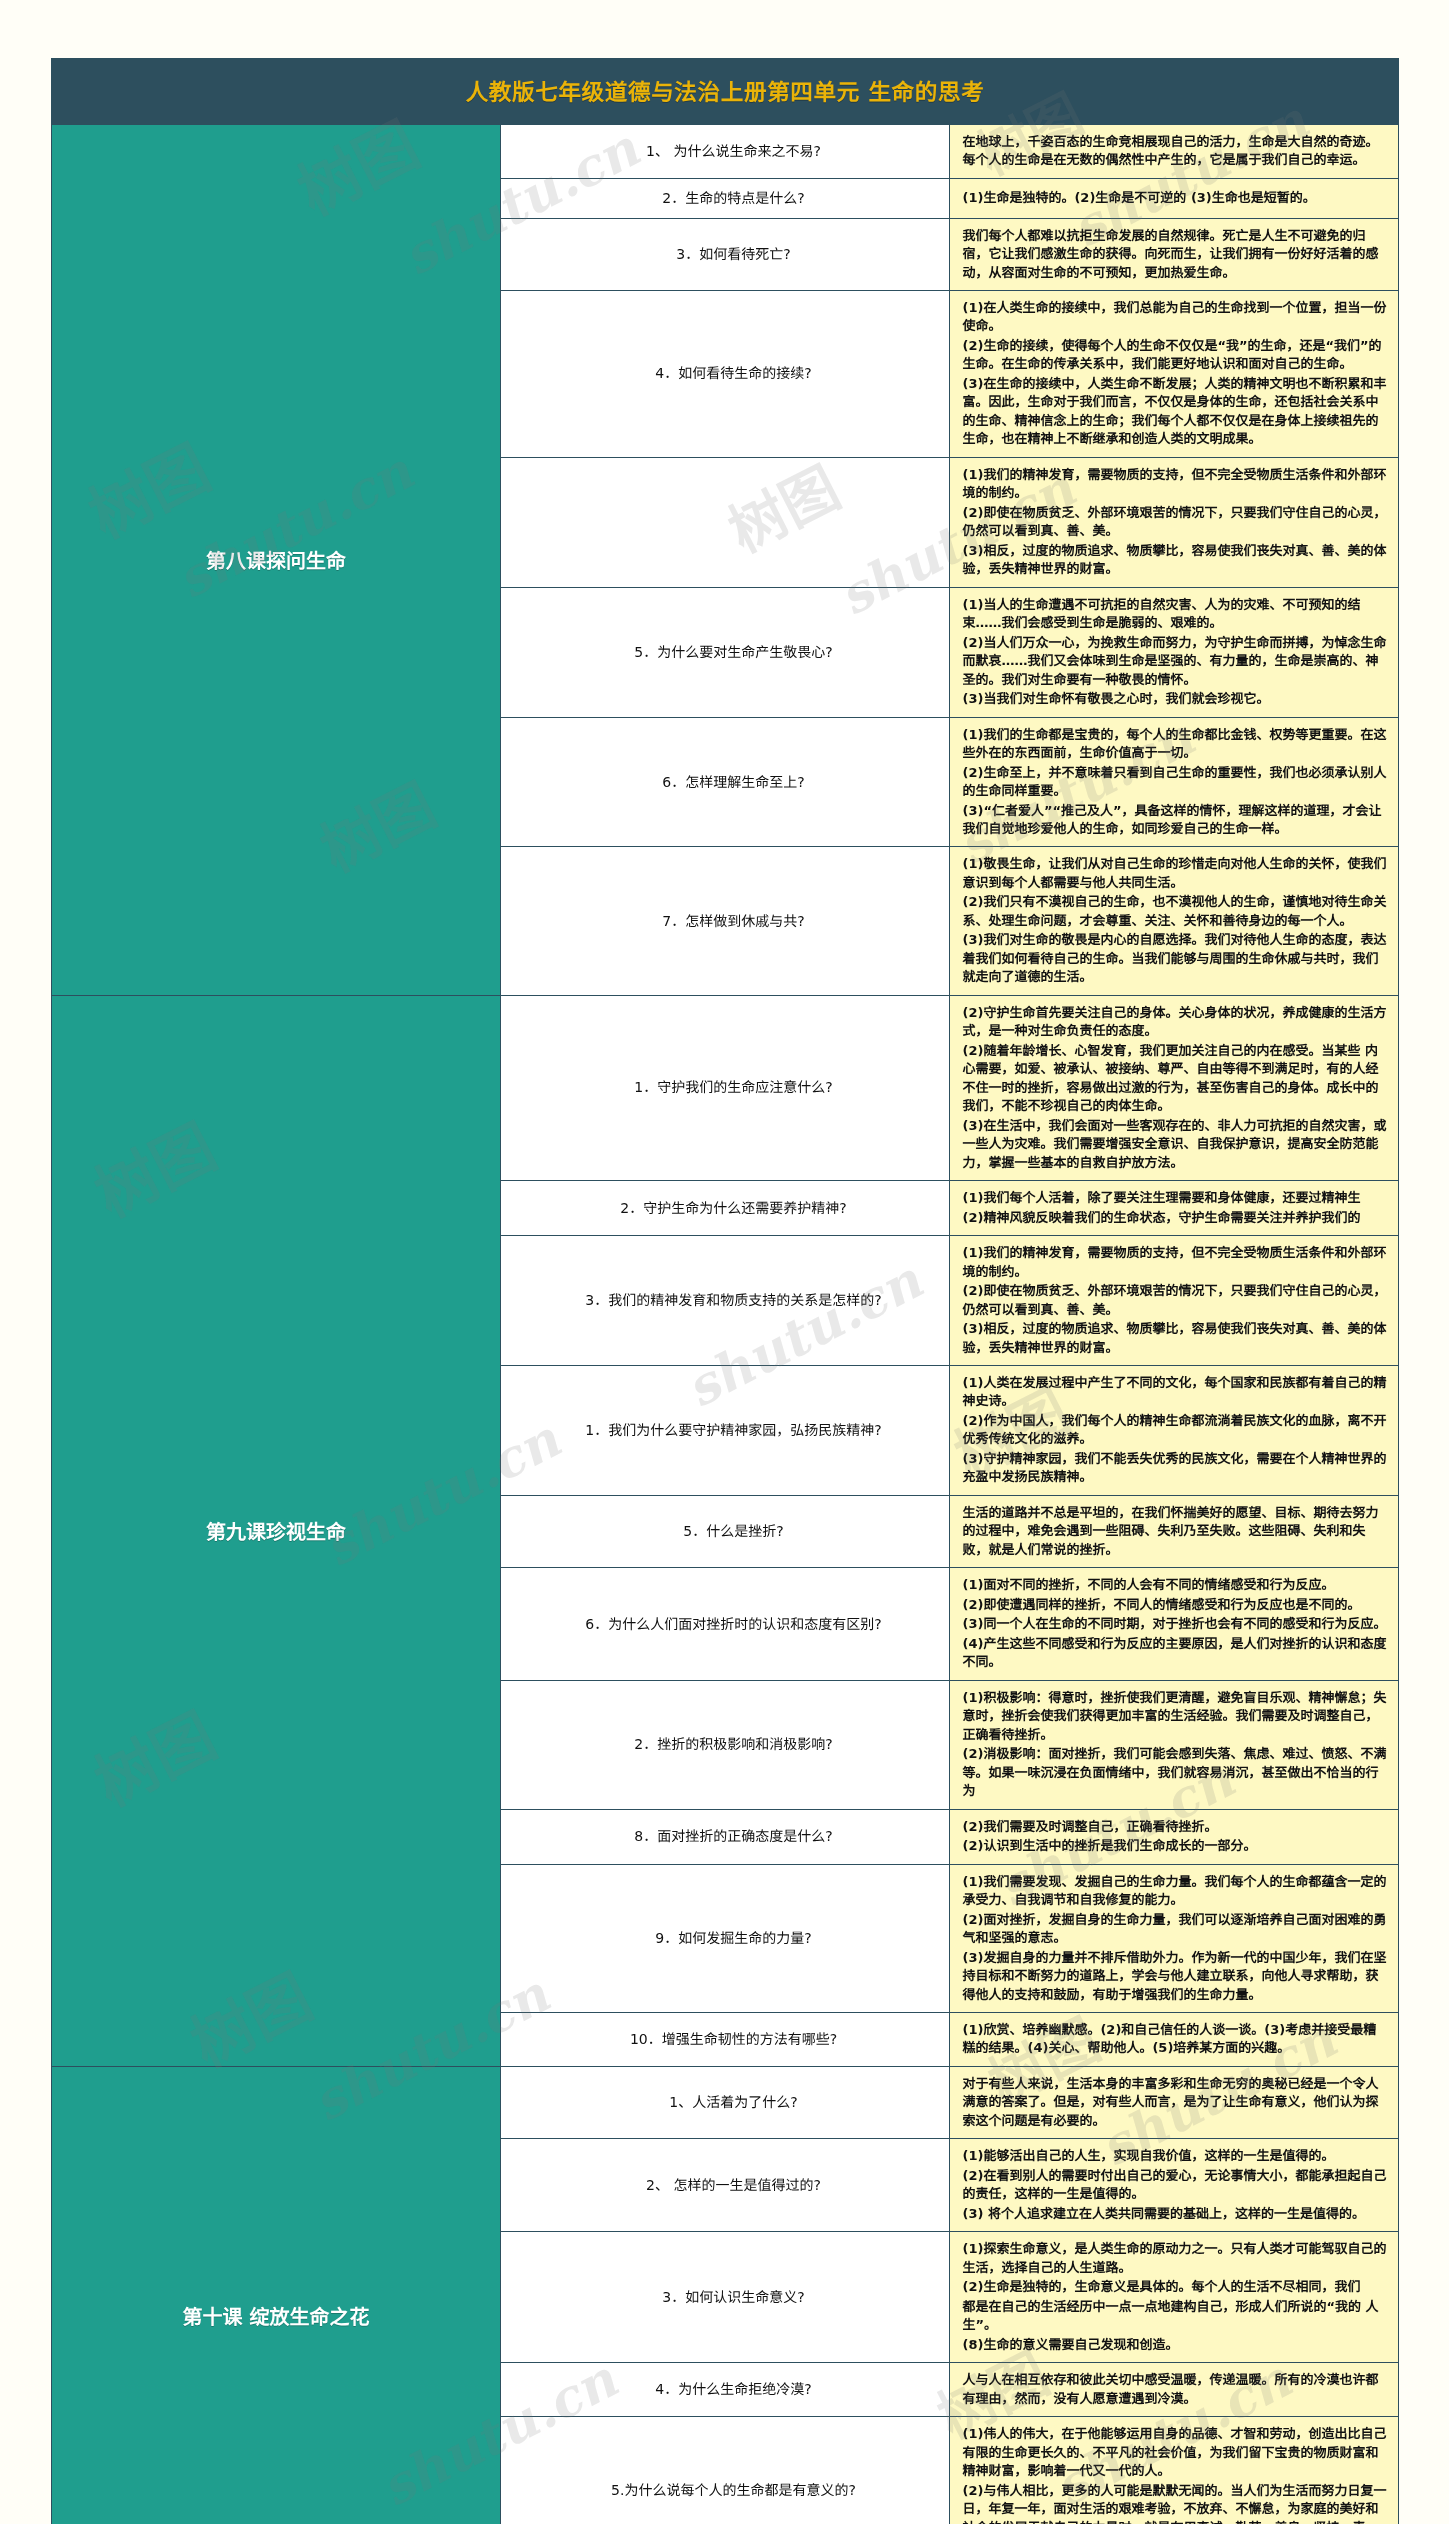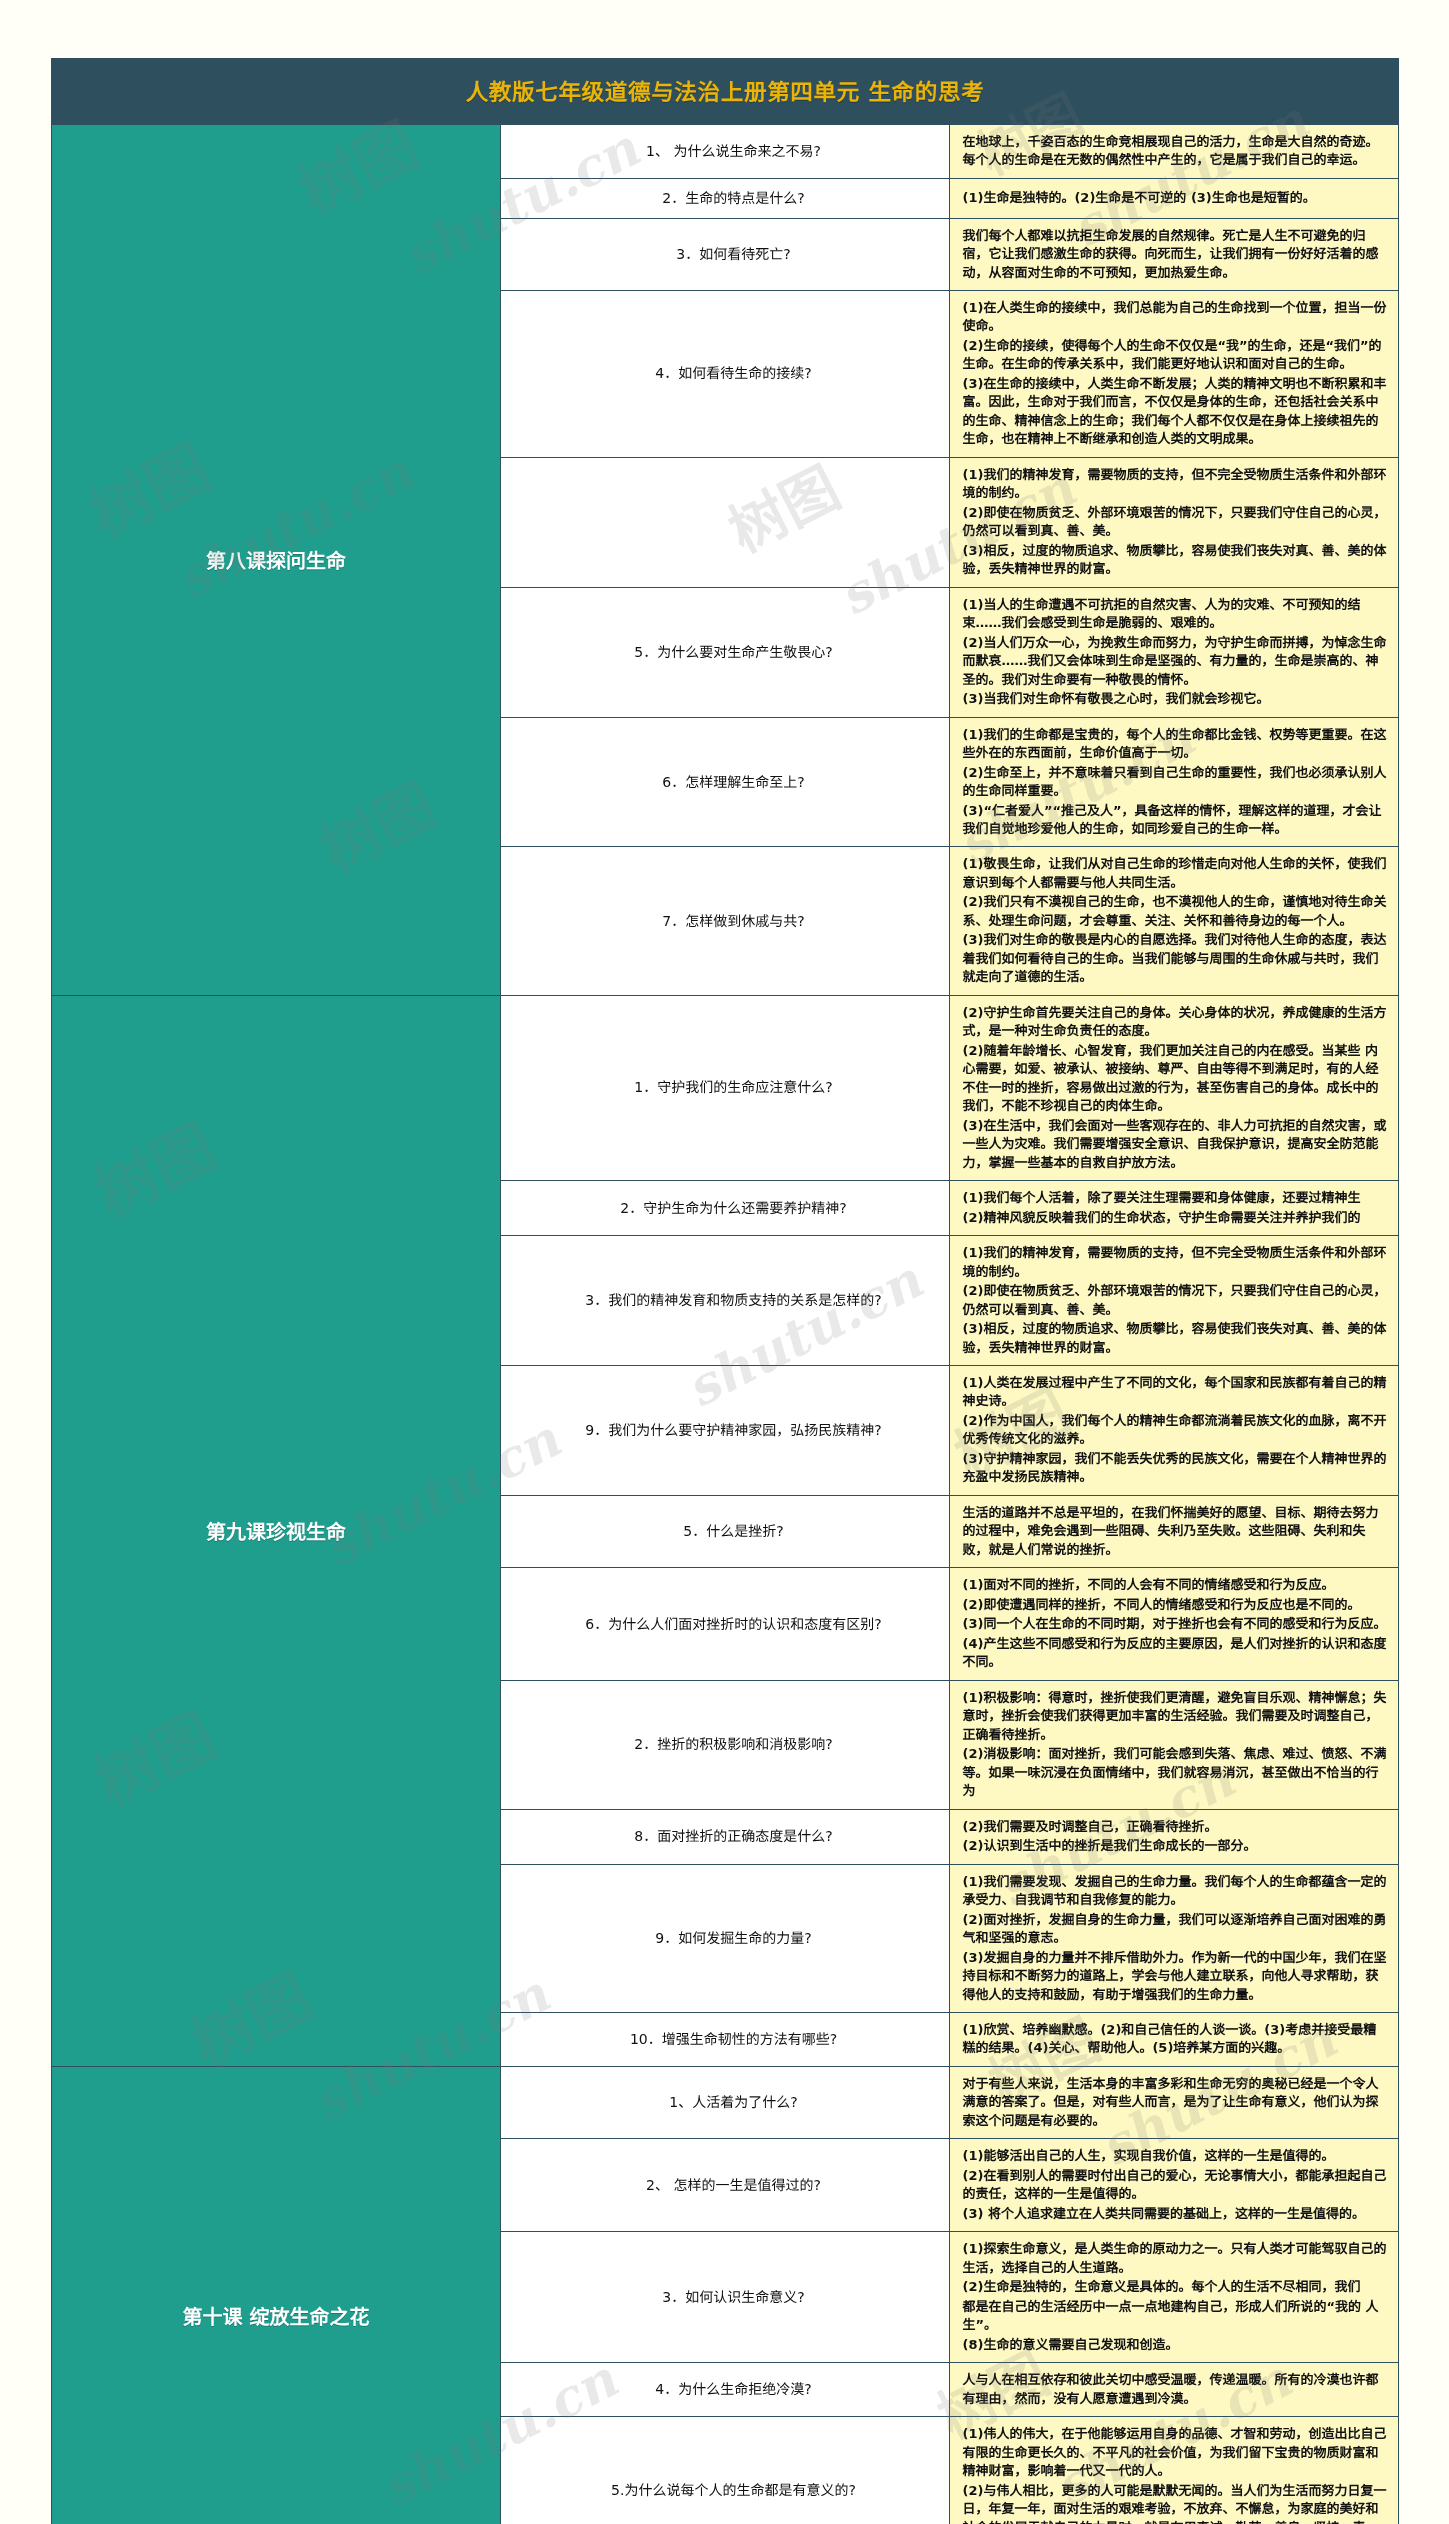--- a/index.html
+++ b/index.html
@@ -206,21 +206,21 @@
           </tr>
           <tr>
             <td class="qcell">3．我们的精神发育和物质支持的关系是怎样的?</td>
             <td class="acell">
               <p>(1)我们的精神发育，需要物质的支持，但不完全受物质生活条件和外部环境的制约。</p>
               <p>(2)即使在物质贫乏、外部环境艰苦的情况下，只要我们守住自己的心灵，仍然可以看到真、善、美。</p>
               <p>(3)相反，过度的物质追求、物质攀比，容易使我们丧失对真、善、美的体验，丢失精神世界的财富。</p>
             </td>
           </tr>
           <tr>
-            <td class="qcell">9．我们为什么要守护精神家园，弘扬民族精神?</td>
+            <td class="qcell">1．我们为什么要守护精神家园，弘扬民族精神?</td>
             <td class="acell">
               <p>(1)人类在发展过程中产生了不同的文化，每个国家和民族都有着自己的精神史诗。</p>
               <p>(2)作为中国人，我们每个人的精神生命都流淌着民族文化的血脉，离不开优秀传统文化的滋养。</p>
               <p>(3)守护精神家园，我们不能丢失优秀的民族文化，需要在个人精神世界的充盈中发扬民族精神。</p>
             </td>
           </tr>
           <tr>
             <td class="qcell">5．什么是挫折?</td>
             <td class="acell">
               <p>生活的道路并不总是平坦的，在我们怀揣美好的愿望、目标、期待去努力的过程中，难免会遇到一些阻碍、失利乃至失败。这些阻碍、失利和失败，就是人们常说的挫折。</p>

